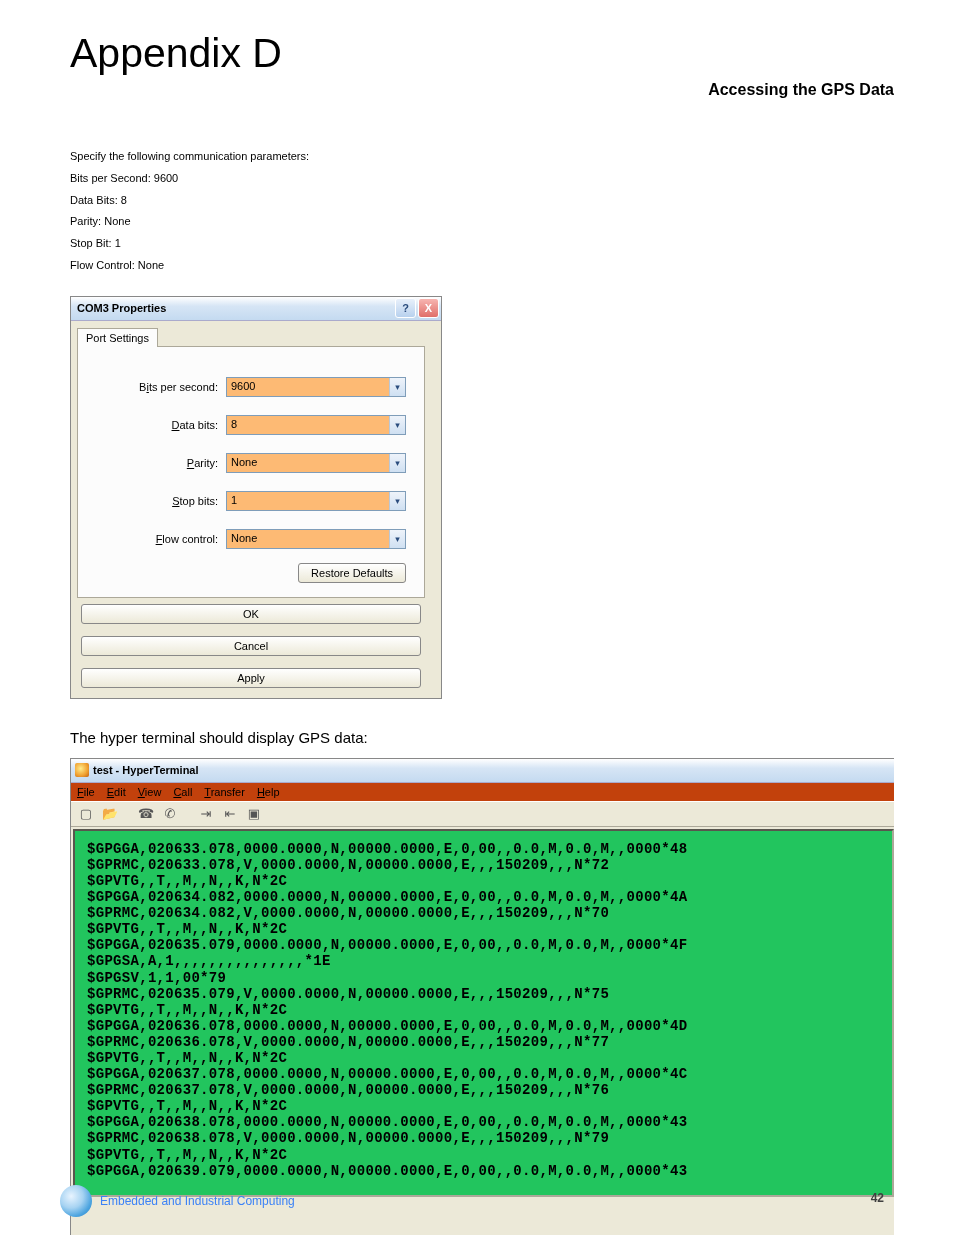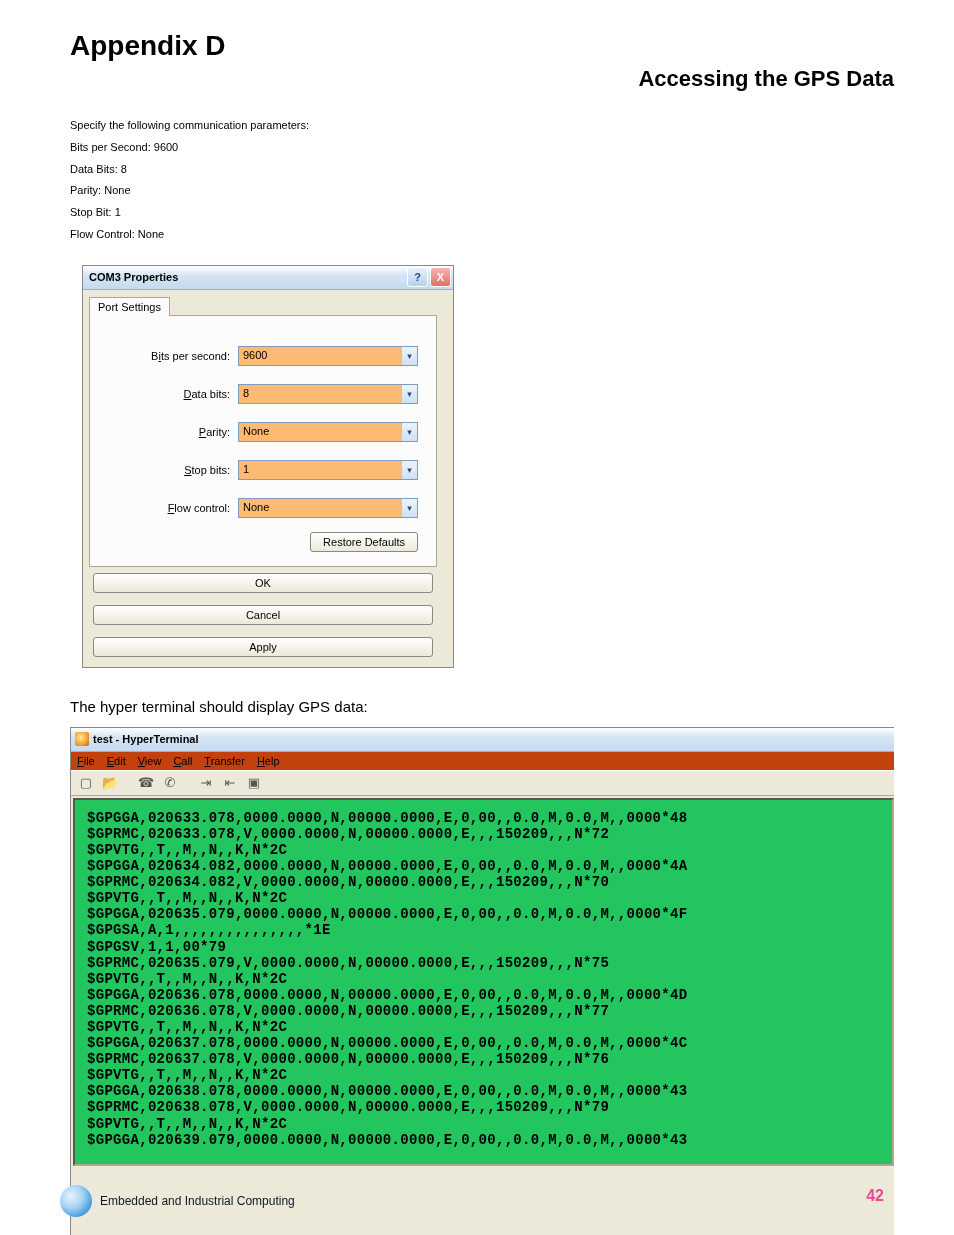--- a/index.html
+++ b/index.html
@@ -7,40 +7,40 @@
     width: 954px;
     height: 1235px;
     background: #fff;
     font-family: "Segoe UI", Tahoma, Arial, sans-serif;
     color: #000;
     position: relative;
     padding: 30px 60px 0 70px;
   }
   .page-title {
     font-family: "Segoe UI", Arial, sans-serif;
-    font-size: 28px;
-    font-weight: 700;
+    font-size: 41px;
+    font-weight: 400;
     margin-bottom: 4px;
   }
   .subtitle {
     text-align: right;
-    font-size: 22px;
-    font-weight: 700;
-    margin-bottom: 24px;
+    font-size: 16px;
+    font-weight: 700;
+    margin-bottom: 48px;
   }
   .body-text {
     font-size: 11px;
     line-height: 1.8;
   }
   .body-text div { margin-bottom: 2px; }
 
   
   .dialog {
     width: 372px;
-    margin: 20px 0 30px 12px;
+    margin: 20px 0 30px 0;
     border: 1px solid #888;
     background: #ece9d8;
     font-family: Tahoma, Arial, sans-serif;
     font-size: 11px;
   }
   .dlg-titlebar {
     background: linear-gradient(#fff, #d6e5f5 40%, #c4daf0);
     border-bottom: 1px solid #aac;
     height: 24px;
     display: flex;
@@ -202,36 +202,36 @@
 
   
   .footer {
     position: absolute;
     left: 60px;
     bottom: 18px;
     width: 830px;
     display: flex;
     align-items: center;
     font-size: 12px;
-    color: #0f172a;
+    color: #3b82f6;
   }
   .footer-orb {
     width: 32px; height: 32px;
     border-radius: 50%;
     background: radial-gradient(circle at 35% 35%, #e8f4ff, #a7d3f2 40%, #4aa3df 70%, #2a7bbf 100%);
     margin-right: 8px;
     flex-shrink: 0;
   }
   .page-num {
     position: absolute;
     right: 70px;
     bottom: 30px;
-    font-size: 16px;
-    font-weight: 700;
-    color: #ec4899;
+    font-size: 12px;
+    font-weight: 700;
+    color: #404040;
   }
 </style>
 </head>
 <body>
 
 <h1 class="page-title">Appendix D</h1>
 <div class="subtitle">Accessing the GPS Data</div>
 
 <div class="body-text">
   <div>Specify the following communication parameters:</div>

